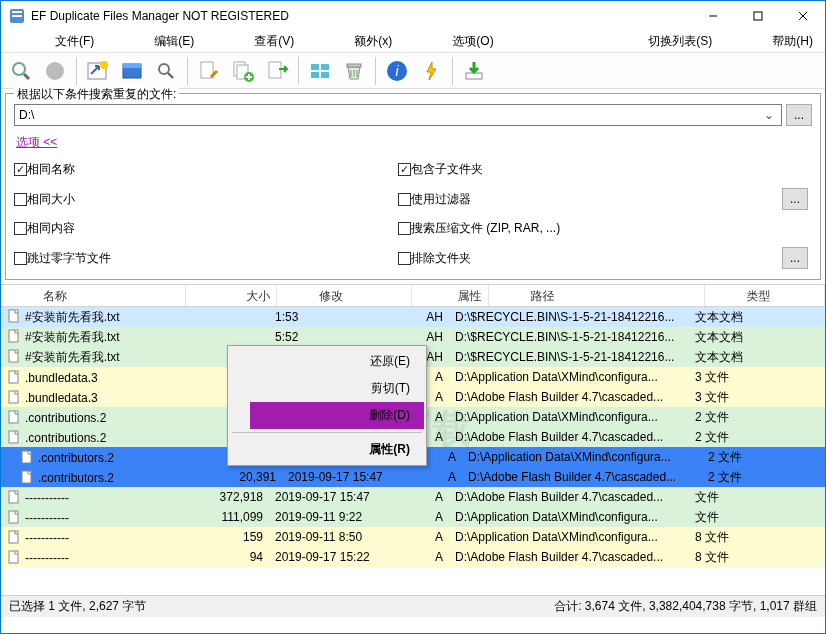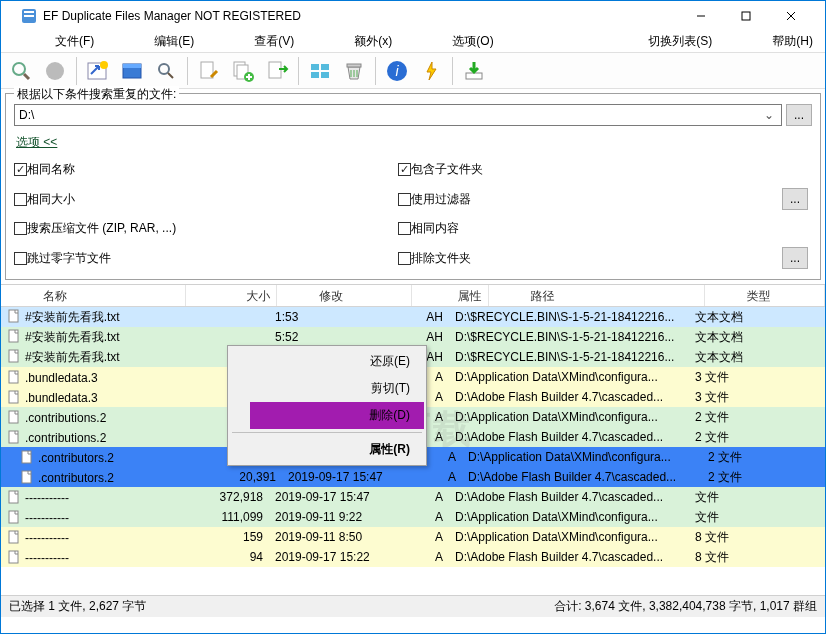--- a/index.html
+++ b/index.html
@@ -1,34 +1,34 @@
 <!DOCTYPE html>
 <html><head>
 <meta charset="utf-8">
 <style>
 * { margin: 0; padding: 0; box-sizing: border-box; font-family: "Microsoft YaHei", "Segoe UI", Tahoma, sans-serif; }
 body { width: 826px; height: 634px; background: #fff; border: 1px solid #0078d7; overflow: hidden; position: relative; font-size: 12px; }
-.titlebar { height: 30px; background: #fff; display: flex; align-items: center; padding: 0 12px; }
+.titlebar { height: 30px; background: #fff; display: flex; align-items: center; padding: 0 0; }
 .titlebar .app-icon { width: 16px; height: 16px; margin: 0 6px 0 8px; }
 .titlebar .title { flex: 1; color: #000; font-size: 12px; }
 .titlebar .winbtn { width: 45px; height: 28px; display: flex; align-items: center; justify-content: center; color:#000; }
 .menubar { height: 22px; display: flex; align-items: center; padding: 0 4px; gap: 2px; border-bottom:1px solid #e0e0e0;}
 .menubar .mi { padding: 2px 8px; cursor: default; margin-left: 42px; }
 .menubar .spacer { flex: 1; }
 .toolbar { height: 36px; display: flex; align-items: center; padding: 2px 4px; gap: 2px; border-bottom:1px solid #e0e0e0; background:#fdfdfd;}
 .tbtn { width: 32px; height: 32px; display: flex; align-items: center; justify-content: center; border:1px solid transparent; border-radius:2px;}
 .tsep { width:1px; height:28px; background:#ccc; margin:0 3px; }
 .search-panel { border:1px solid #a0a0a0; margin:4px; padding:6px 8px 10px; position:relative; }
 .sp-title { position:absolute; top:-8px; left:8px; background:#fff; padding:0 3px; font-size:12px; }
 .sp-row1 { display:flex; gap:4px; margin:4px 0 6px; }
 .sp-combo { flex:1; border:1px solid #7a7a7a; height:22px; display:flex; align-items:center; padding:0 4px; background:#fff; }
 .sp-combo .txt { flex:1; }
 .sp-combo .dd { width:16px; text-align:center; color:#555; }
 .sp-dots { width:26px; height:22px; border:1px solid #adadad; background:#e1e1e1; display:flex; align-items:center; justify-content:center; }
-.sp-link { color:#14532d; text-decoration:underline; font-size:12px; display:inline-block; margin:2px 8px 10px 2px; cursor:pointer;}
+.sp-link { color:#a21caf; text-decoration:underline; font-size:12px; display:inline-block; margin:2px 8px 10px 2px; cursor:pointer;}
 .sp-grid { display:grid; grid-template-columns: 1fr 1fr 30px; row-gap:10px; column-gap:8px; align-items:center; }
 .chk { display:flex; align-items:center; gap:0; }
 .cbox { width:13px; height:13px; border:1px solid #333; display:inline-flex; align-items:center; justify-content:center; background:#fff;}
 .cbox.on::after{content:"✓"; font-size:11px; line-height:11px; color:#222;}
 .table-wrap { border-top:1px solid #d0d0d0; height:294px; overflow:hidden; position:relative; }
 .thead { display:flex; height:22px; background:#fff; border-bottom:1px solid #d4d4d4; }
 .th { border-right:1px solid #e4e4e4; padding:3px 6px; color:#333; white-space:nowrap; overflow:hidden;margin-left:36px; }
 .th.r { text-align:right; }
 .tbody { overflow-y:scroll; height:272px; scrollbar-width:thin;}
 .tr { display:flex; height:20px; align-items:center; border-bottom:0; }
@@ -209,25 +209,25 @@
         <span class="cbox"></span>
         <span>相同大小</span>
       </label>
     <label class="chk">
         <span class="cbox"></span>
         <span>使用过滤器</span>
       </label>
     <div class="sp-dots">...</div>
     <label class="chk">
         <span class="cbox"></span>
+        <span>相同内容</span>
+      </label>
+    <label class="chk">
+        <span class="cbox"></span>
         <span>搜索压缩文件 (ZIP, RAR, ...)</span>
-      </label>
-    <label class="chk">
-        <span class="cbox"></span>
-        <span>相同内容</span>
       </label>
     <span></span>
     <label class="chk">
         <span class="cbox"></span>
         <span>跳过零字节文件</span>
       </label>
     <label class="chk">
         <span class="cbox"></span>
         <span>排除文件夹</span>
       </label>

